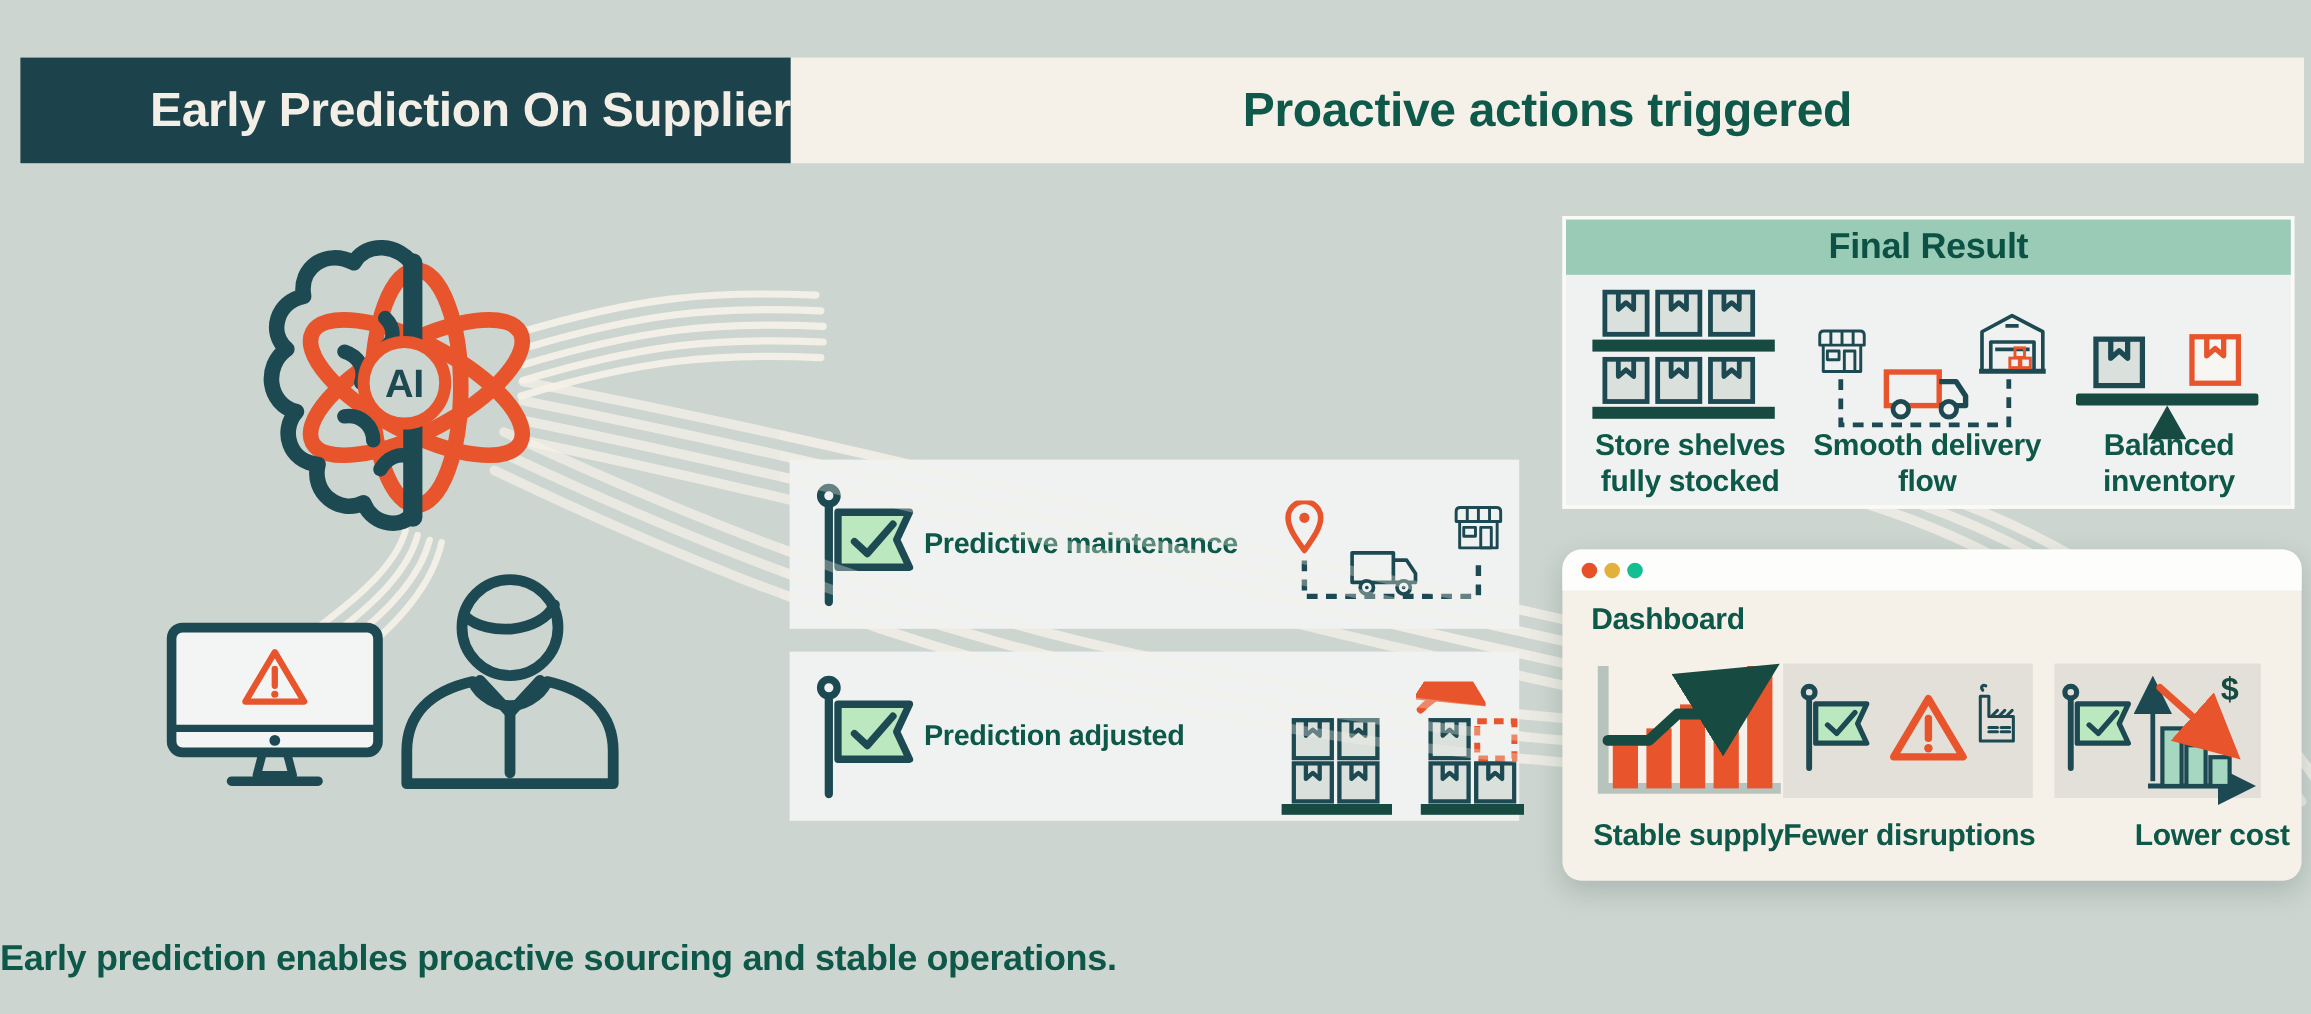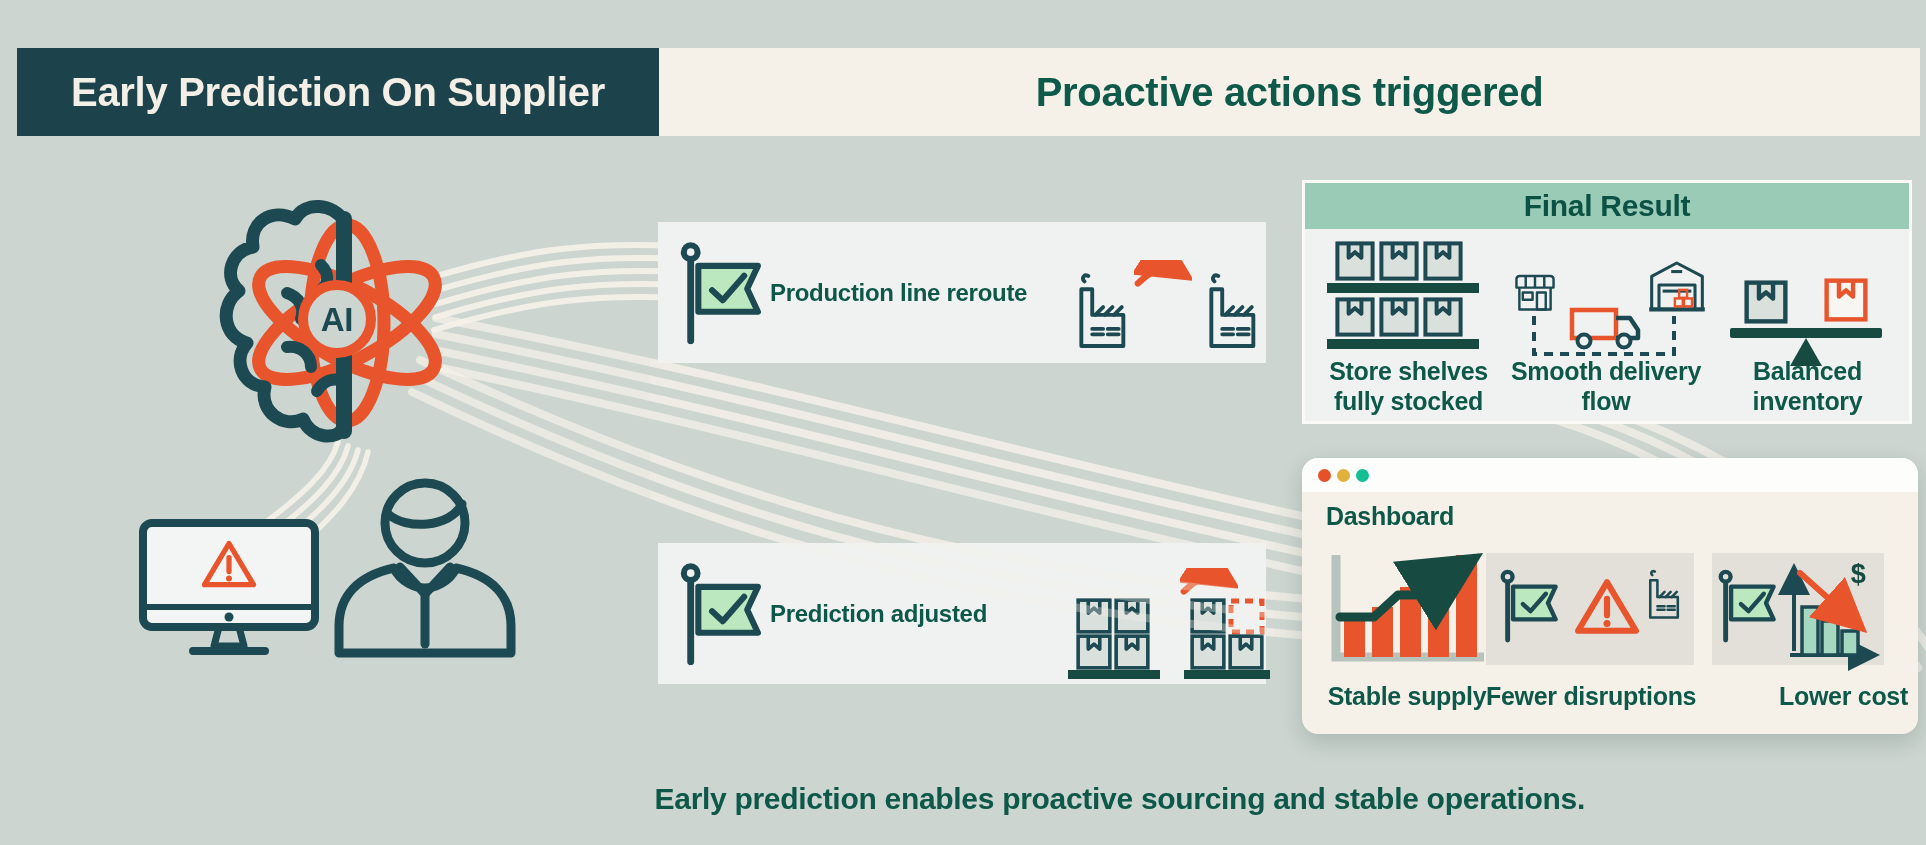--- a/index.html
+++ b/index.html
@@ -9,21 +9,21 @@
     --tile:#e3e0d9; --boxfill:#dae1dd; --mintbar:#a6d7c1; --axis:#b7c3bd;
     --ribbon:#f6f2e9;
   }
   *{box-sizing:border-box; margin:0; padding:0;}
   body{font-family:"Liberation Sans", sans-serif; font-weight:700; letter-spacing:-0.3px;}
   .canvas{position:relative; width:1926px; height:845px; background:var(--bg); overflow:hidden;}
   .abs{position:absolute;}
   svg{display:block; overflow:visible;}
   .z1{z-index:1;} .z2{z-index:2;} .z3{z-index:3;}
   .hdr-left{left:17px; top:48px; width:642px; height:88px; background:var(--darkbox);
-    color:#f3efe6; font-size:40px; display:flex; align-items:center; justify-content:center;}
+    color:#f3efe6; font-size:40px; display:flex; align-items:center; justify-content:flex-end;}
   .hdr-right{left:659px; top:48px; width:1261px; height:88px; background:var(--cream);
     color:#0e594a; font-size:40px; display:flex; align-items:center; justify-content:center;}
   .alert-caption{left:148px; top:676px; width:360px; text-align:center; color:var(--green); font-size:29px;}
   .action-card{left:658px; width:608px; height:141px; background:var(--card);}
   .action-card .flag{position:absolute; left:22px; top:50%; transform:translateY(-50%);}
   .action-title{position:absolute; left:112px; top:50%; transform:translateY(-50%);
     color:var(--green); font-size:24px; white-space:nowrap;}
   .card-icons{position:absolute;}
   .fr-panel{left:1302px; top:180px; width:610px; height:244px; background:var(--panel);
     border:3px solid #fbfaf7;}
@@ -32,21 +32,21 @@
   .fr-label{position:absolute; top:174px; text-align:center; color:var(--green);
     font-size:25px; line-height:1.18;}
   .dash{left:1302px; top:458px; width:616px; height:276px; background:var(--dashbody);
     border-radius:16px; box-shadow:0 8px 22px rgba(20,50,50,.18);}
   .dash-bar{position:absolute; left:0; top:0; right:0; height:34px; background:#fdfdfb;
     border-radius:16px 16px 0 0;}
   .dot{position:absolute; top:11px; width:13px; height:13px; border-radius:50%;}
   .dash-title{position:absolute; left:24px; top:44px; color:var(--green); font-size:25px;}
   .tile{position:absolute; top:95px; height:112px; background:var(--tile);}
   .tile-label{position:absolute; top:224px; text-align:center; color:var(--green); font-size:25px; white-space:nowrap;}
-  .footer{left:0; top:782px; width:1585px; text-align:right; color:var(--green); font-size:30px;}
+  .footer{left:0; top:782px; width:1585px; text-align:left; color:var(--green); font-size:30px;}
 </style>
 </head>
 <body>
 
 <div class="canvas">
 
   <svg width="0" height="0">
     <defs>
       <marker id="mo" markerWidth="9" markerHeight="9" refX="6.5" refY="4.5" orient="auto">
         <path d="M0,0 L9,4.5 L0,9 Z" fill="#e8542b"></path>
@@ -212,32 +212,33 @@
       <circle cx="95" cy="45" r="40"></circle>
       <path d="M 58 36 C 76 52 120 50 132 26"></path>
       <path d="M 9 175 V 148 C 9 118 28 98 64 90 C 70 104 86 110 95 110
                C 104 110 120 104 126 90 C 162 98 181 118 181 148 V 175 Z"></path>
       <path d="M 70 89 L 95 116 L 120 89"></path>
       <path d="M 95 116 V 166"></path>
     </g>
   </svg>
 
 
-  <div class="abs z2 action-card" style="top:222px">
+
+  <div class="abs z2 action-card" style="top:383px">
     <svg class="flag" width="84" height="104" viewBox="0 0 110 135">
         <use href="#sym-flag"></use>
       </svg>
-    <span class="action-title">Production line reroute</span>
-    <svg class="card-icons" style="left:410px; top:36px" width="196" height="95" viewBox="0 0 196 95">
-      <use href="#sym-factory" x="4" y="14" width="56" height="78"></use>
-      <use href="#sym-arc" x="66" y="2" width="58" height="27"></use>
-      <use href="#sym-factory" x="134" y="14" width="56" height="78"></use>
-    </svg>
-  </div>
-
+    <span class="action-title">Predictive maintenance</span>
+    <svg class="card-icons" style="left:404px; top:32px" width="195" height="105" viewBox="0 0 195 105">
+      <use href="#sym-pin" x="8" y="2" width="34" height="46"></use>
+      <path d="M 25 52 V 82 H 170 V 50" fill="none" stroke="#1d4a52" stroke-width="4.5" stroke-dasharray="9 7"></path>
+      <use href="#sym-truck" x="62" y="42" width="62" height="43"></use>
+      <use href="#sym-store" x="148" y="4" width="44" height="41"></use>
+    </svg>
+  </div>
 
   <div class="abs z2 action-card" style="top:543px">
     <svg class="flag" width="84" height="104" viewBox="0 0 110 135">
         <use href="#sym-flag"></use>
       </svg>
     <span class="action-title">Prediction adjusted</span>
     <svg class="card-icons" style="left:410px; top:25px" width="200" height="112" viewBox="0 0 200 112">
       <use href="#sym-arc" x="112" y="0" width="58" height="27"></use>
       <g>
         <use href="#sym-box" x="8" y="30" width="36" height="36"></use>

